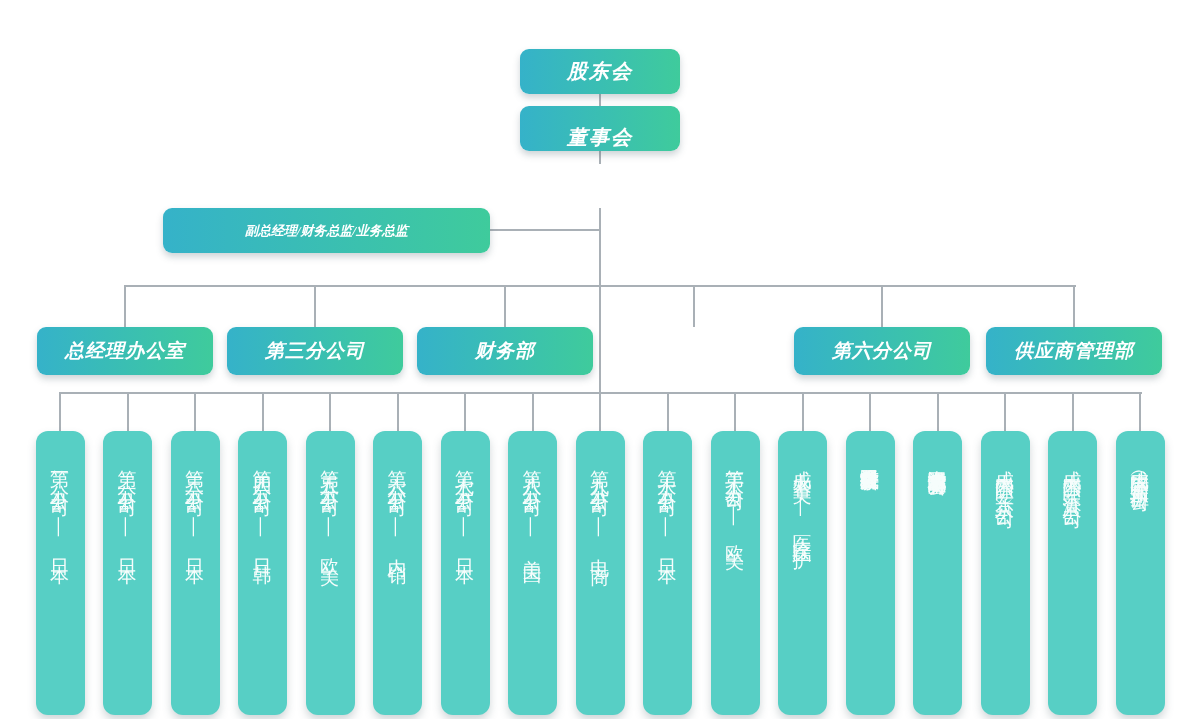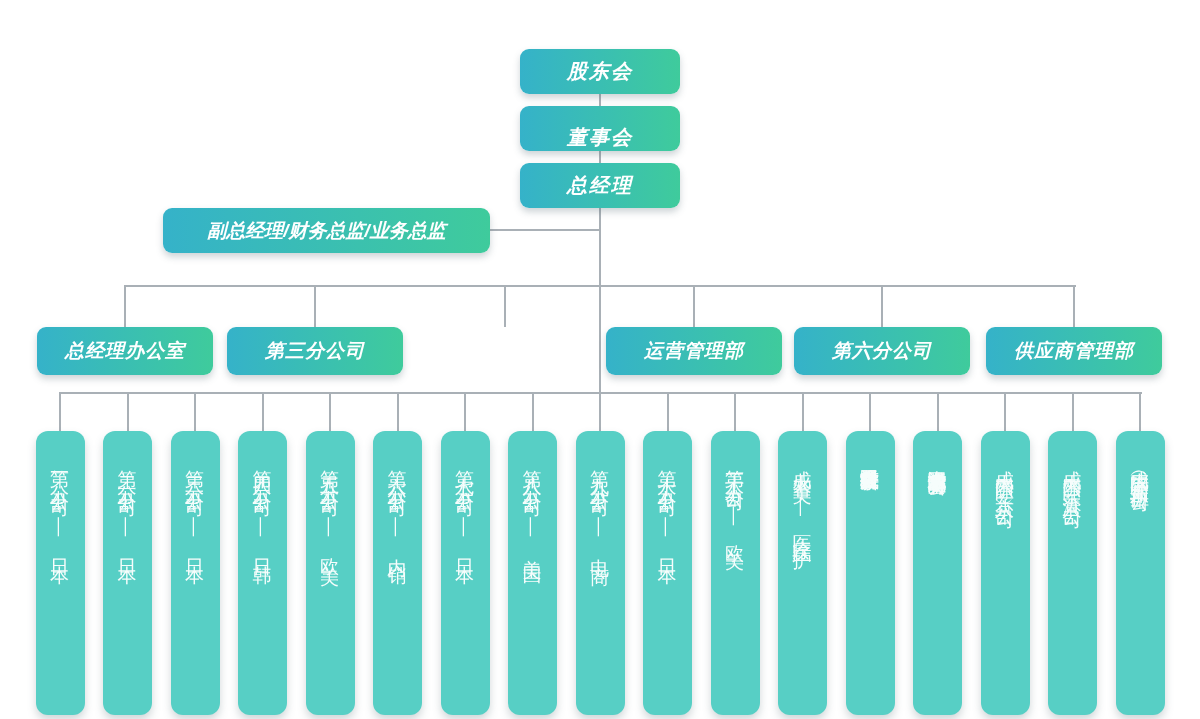--- a/index.html
+++ b/index.html
@@ -22,21 +22,21 @@
     box-shadow:0 4px 7px rgba(80,100,110,.28);
     color:#ffffff;
     font-weight:bold;
     font-style:italic;
     display:flex;
     align-items:center;
     justify-content:center;
     box-sizing:border-box;
   }
   .top-node{left:520px;width:160px;height:45px;font-size:20px;letter-spacing:2px;}
-  .assistant{left:163px;top:183px;width:327px;height:45px;font-size:19px;}
+  .assistant{left:163px;top:183px;width:327px;height:45px;font-size:13px;font-family:Liberation Serif, serif;}
   .dept{top:302px;width:176px;height:48px;font-size:19px;letter-spacing:1px;}
   .sub-box{
     position:absolute;
     top:406px;height:284px;width:49px;
     background:#57cfc5;
     border-radius:12px;
     box-shadow:0 5px 9px rgba(90,110,120,.28);
     display:flex;
     justify-content:center;
     padding-top:24px;
@@ -63,41 +63,38 @@
   <div class="line" style="left:124px;top:260px;width:952px;height:2px;"></div>
 
   <div class="line" style="left:59px;top:367px;width:1083px;height:2px;"></div>
 
   <div class="gbox top-node" style="top:24px;">
     <span>股东会</span>
   </div>
   <div class="gbox top-node" style="top:81px;align-items:flex-end;">
     <span>董事会</span>
   </div>
-  <div class="gbox top-node" style="top:138px;">
-    <span>总经理</span>
-  </div>
 
   <div class="gbox assistant">
     <span>副总经理/财务总监/业务总监</span>
   </div>
 
 <div class="line" style="left: 124px; top: 260px; width: 2px; height: 42px;"></div>
     <div class="gbox dept" style="left: 37px;">
       <span>总经理办公室</span>
     </div>
     <div class="line" style="left: 314px; top: 260px; width: 2px; height: 42px;"></div>
     <div class="gbox dept" style="left: 227px;">
       <span>第三分公司</span>
     </div>
     <div class="line" style="left: 504px; top: 260px; width: 2px; height: 42px;"></div>
+    <div class="gbox dept" style="left: 417px;">
+      <span>财务部</span>
+    </div>
     <div class="line" style="left: 693px; top: 260px; width: 2px; height: 42px;"></div>
-    <div class="gbox dept" style="left: 606px;">
-      <span>运营管理部</span>
-    </div>
     <div class="line" style="left: 881px; top: 260px; width: 2px; height: 42px;"></div>
     <div class="gbox dept" style="left: 794px;">
       <span>第六分公司</span>
     </div>
     <div class="line" style="left: 1073px; top: 260px; width: 2px; height: 42px;"></div>
     <div class="gbox dept" style="left: 986px;">
       <span>供应商管理部</span>
     </div>
     <div class="line" style="left: 59px; top: 367px; width: 2px; height: 39px;"></div>
     <div class="sub-box" style="left: 35.5px;">

